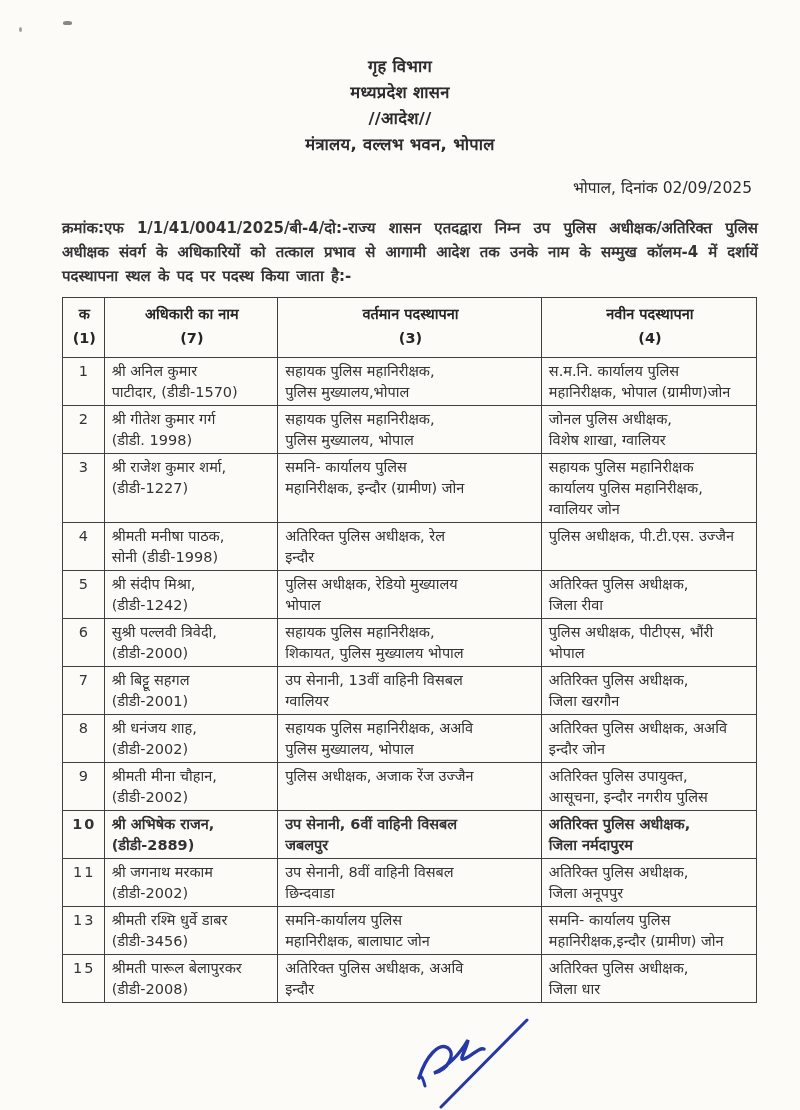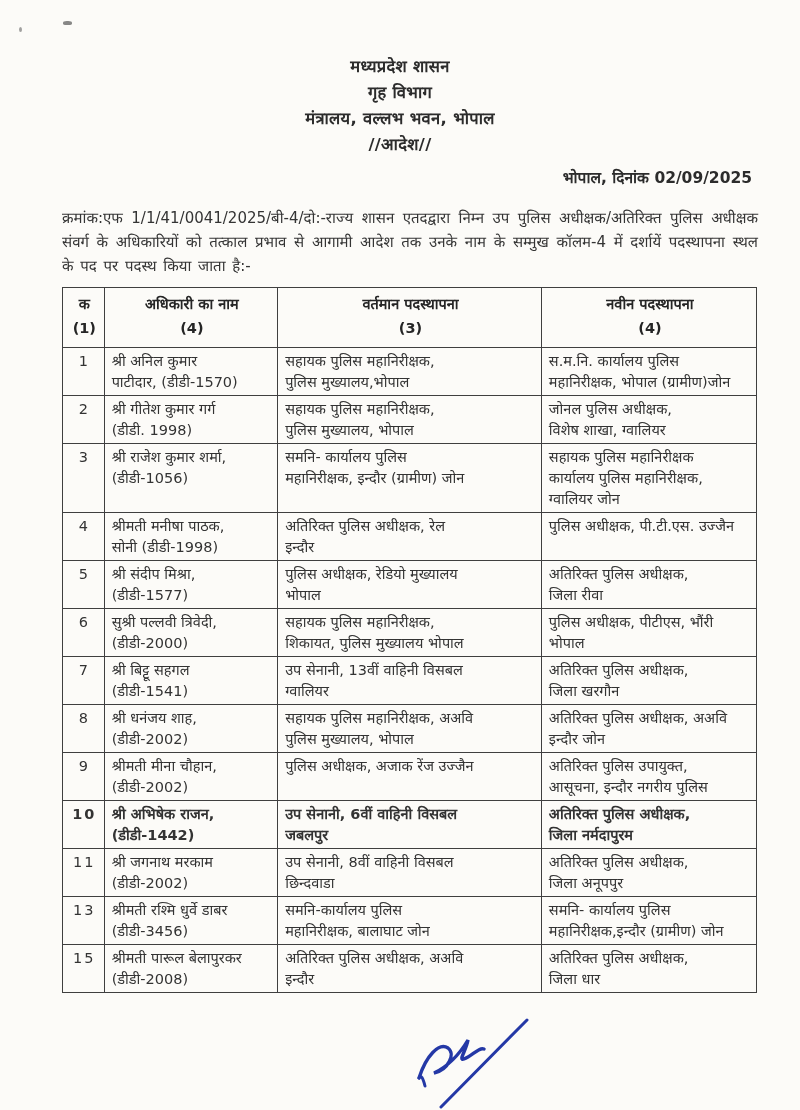--- a/index.html
+++ b/index.html
@@ -19,28 +19,29 @@
   .speck { position: absolute; background: #555; border-radius: 50%; }
   .speck-1 { left: 19px; top: 27px; width: 3px; height: 5px; opacity: .55; }
   .speck-2 { left: 63px; top: 21px; width: 9px; height: 4px; opacity: .7; border-radius: 40%; }
 
   .doc-header { margin-top: 54px; text-align: center; }
   .doc-header .hline {
     font-size: 16.5px; font-weight: 700; color: #2c2c2c;
     line-height: 26px; letter-spacing: .3px;
   }
   .date-line {
-    margin-top: 8px; margin-right: 48px;
-    text-align: right; font-size: 15.5px; font-weight: 700; color: #2c2c2c;
+    margin-top: 18px; margin-right: 48px;
+    text-align: right; font-size: 15.5px; font-weight: 400; color: #2c2c2c;
   }
   .order-para {
     margin: 18px 20px 0 62px;
     width: 696px;
     font-size: 15px; line-height: 24px; text-align: justify; color: #343434;
     word-spacing: 2px;
+    font-weight: bold;
   }
 
   table.posting {
     margin: 9px 0 0 62px;
     width: 695px;
     border-collapse: collapse;
     table-layout: fixed;
   }
   table.posting th, table.posting td {
     border: 1.5px solid #3f3f3f;
@@ -85,43 +86,43 @@
 </style>
 </head>
 <body>
 
 <div class="page">
 
   <div class="speck speck-1"></div>
   <div class="speck speck-2"></div>
 
   <div class="doc-header">
+    <div class="hline">गृह विभाग</div>
     <div class="hline">मध्यप्रदेश शासन</div>
-    <div class="hline">गृह विभाग</div>
+    <div class="hline">//आदेश//</div>
     <div class="hline">मंत्रालय, वल्लभ भवन, भोपाल</div>
-    <div class="hline">//आदेश//</div>
   </div>
 
   <div class="date-line">भोपाल, दिनांक 02/09/2025</div>
 
   <p class="order-para">क्रमांक:एफ 1/1/41/0041/2025/बी-4/दो:-राज्य शासन एतदद्वारा निम्न उप पुलिस अधीक्षक/अतिरिक्त पुलिस अधीक्षक संवर्ग के अधिकारियों को तत्काल प्रभाव से आगामी आदेश तक उनके नाम के सम्मुख कॉलम-4 में दर्शायें पदस्थापना स्थल के पद पर पदस्थ किया जाता है:-</p>
 
   <table class="posting">
     <colgroup>
       <col class="c-sno">
         <col class="c-name">
         <col class="c-cur">
         <col class="c-new">
     </colgroup>
     <thead>
       <tr>
         <th>क
 (1)</th>
         <th>अधिकारी का नाम
-(4)</th>
+(7)</th>
         <th>वर्तमान पदस्थापना
 (3)</th>
         <th>नवीन पदस्थापना
 (4)</th>
       </tr>
     </thead>
     <tbody>
     <tr>
       <td class="sno">1</td>
       <td>श्री अनिल कुमार
@@ -138,61 +139,61 @@
 (डीडी. 1998)</td>
       <td>सहायक पुलिस महानिरीक्षक,
 पुलिस मुख्यालय, भोपाल</td>
       <td>जोनल पुलिस अधीक्षक,
 विशेष शाखा, ग्वालियर</td>
     </tr>
 
     <tr>
       <td class="sno">3</td>
       <td>श्री राजेश कुमार शर्मा,
-(डीडी-1056)</td>
+(डीडी-1227)</td>
       <td>समनि- कार्यालय पुलिस
 महानिरीक्षक, इन्दौर (ग्रामीण) जोन</td>
       <td>सहायक पुलिस महानिरीक्षक
 कार्यालय पुलिस महानिरीक्षक,
 ग्वालियर जोन</td>
     </tr>
 
     <tr>
       <td class="sno">4</td>
       <td>श्रीमती मनीषा पाठक,
 सोनी (डीडी-1998)</td>
       <td>अतिरिक्त पुलिस अधीक्षक, रेल
 इन्दौर</td>
       <td>पुलिस अधीक्षक, पी.टी.एस. उज्जैन</td>
     </tr>
 
     <tr>
       <td class="sno">5</td>
       <td>श्री संदीप मिश्रा,
-(डीडी-1577)</td>
+(डीडी-1242)</td>
       <td>पुलिस अधीक्षक, रेडियो मुख्यालय
 भोपाल</td>
       <td>अतिरिक्त पुलिस अधीक्षक,
 जिला रीवा</td>
     </tr>
 
     <tr>
       <td class="sno">6</td>
       <td>सुश्री पल्लवी त्रिवेदी,
 (डीडी-2000)</td>
       <td>सहायक पुलिस महानिरीक्षक,
 शिकायत, पुलिस मुख्यालय भोपाल</td>
       <td>पुलिस अधीक्षक, पीटीएस, भौंरी
 भोपाल</td>
     </tr>
 
     <tr>
       <td class="sno">7</td>
       <td>श्री बिट्टू सहगल
-(डीडी-1541)</td>
+(डीडी-2001)</td>
       <td>उप सेनानी, 13वीं वाहिनी विसबल
 ग्वालियर</td>
       <td>अतिरिक्त पुलिस अधीक्षक,
 जिला खरगौन</td>
     </tr>
 
     <tr>
       <td class="sno">8</td>
       <td>श्री धनंजय शाह,
 (डीडी-2002)</td>
@@ -207,21 +208,21 @@
       <td>श्रीमती मीना चौहान,
 (डीडी-2002)</td>
       <td>पुलिस अधीक्षक, अजाक रेंज उज्जैन</td>
       <td>अतिरिक्त पुलिस उपायुक्त,
 आसूचना, इन्दौर नगरीय पुलिस</td>
     </tr>
 
     <tr>
       <td class="sno">10</td>
       <td>श्री अभिषेक राजन,
-(डीडी-1442)</td>
+(डीडी-2889)</td>
       <td>उप सेनानी, 6वीं वाहिनी विसबल
 जबलपुर</td>
       <td>अतिरिक्त पुलिस अधीक्षक,
 जिला नर्मदापुरम</td>
     </tr>
 
     <tr>
       <td class="sno">11</td>
       <td>श्री जगनाथ मरकाम
 (डीडी-2002)</td>

